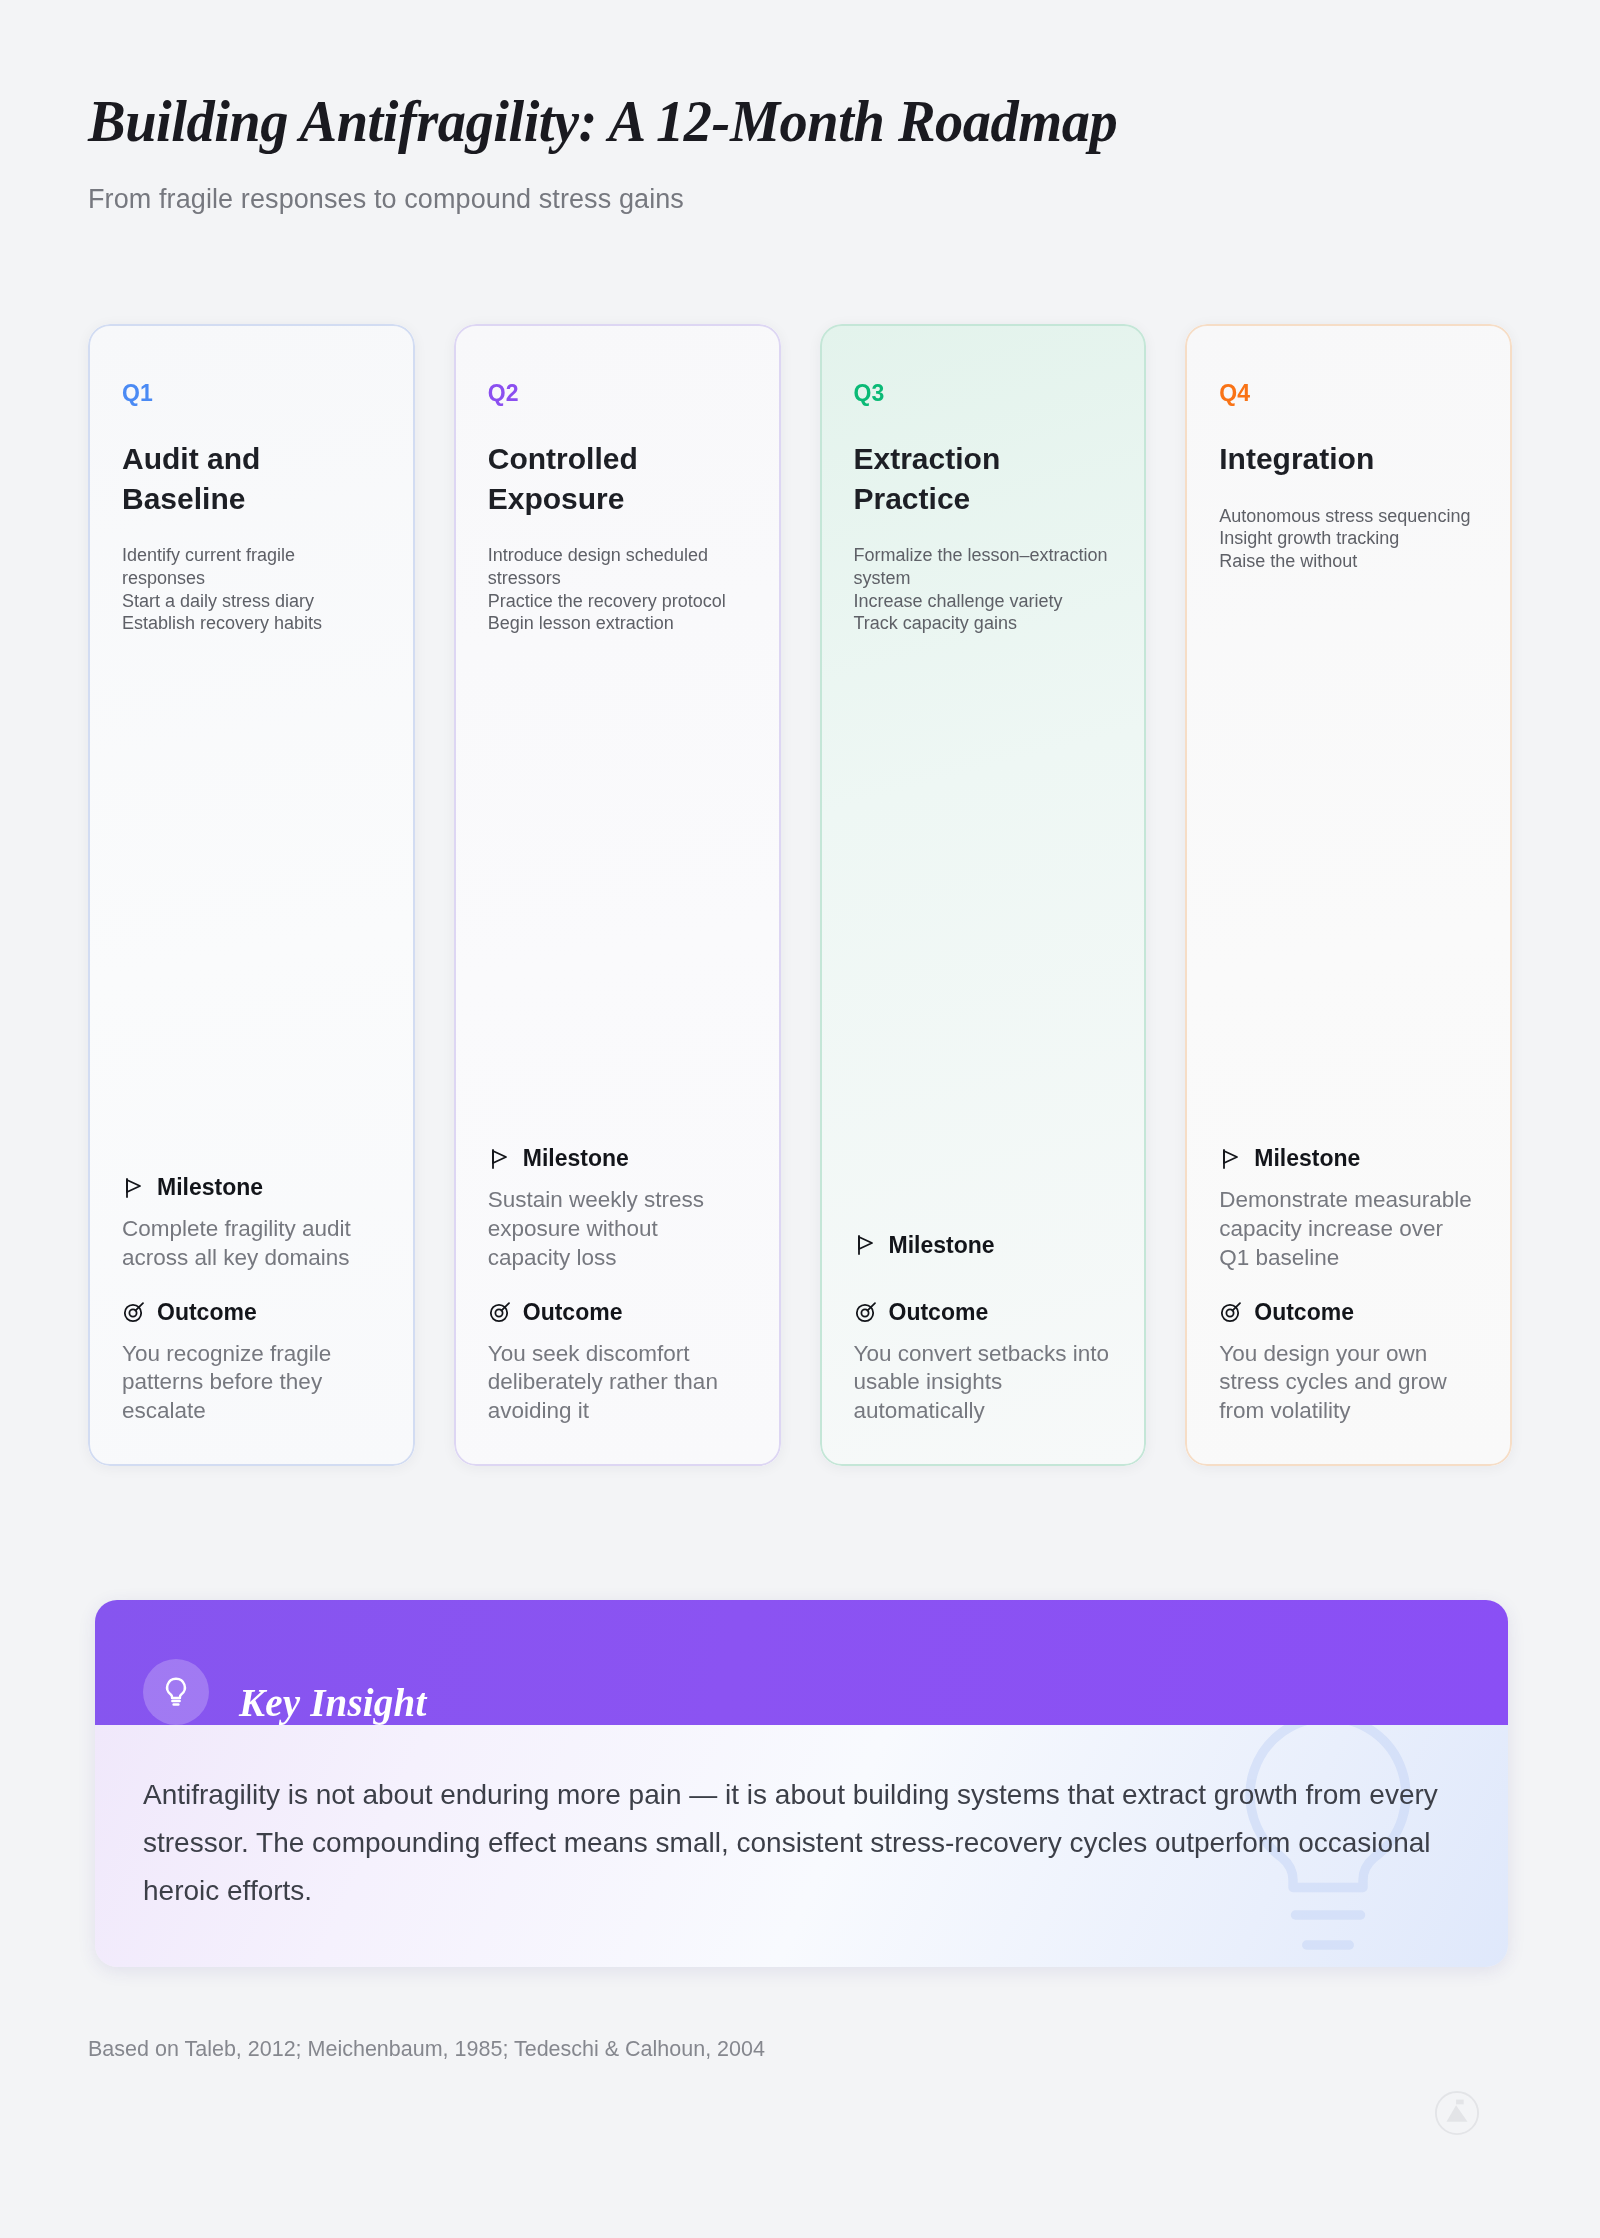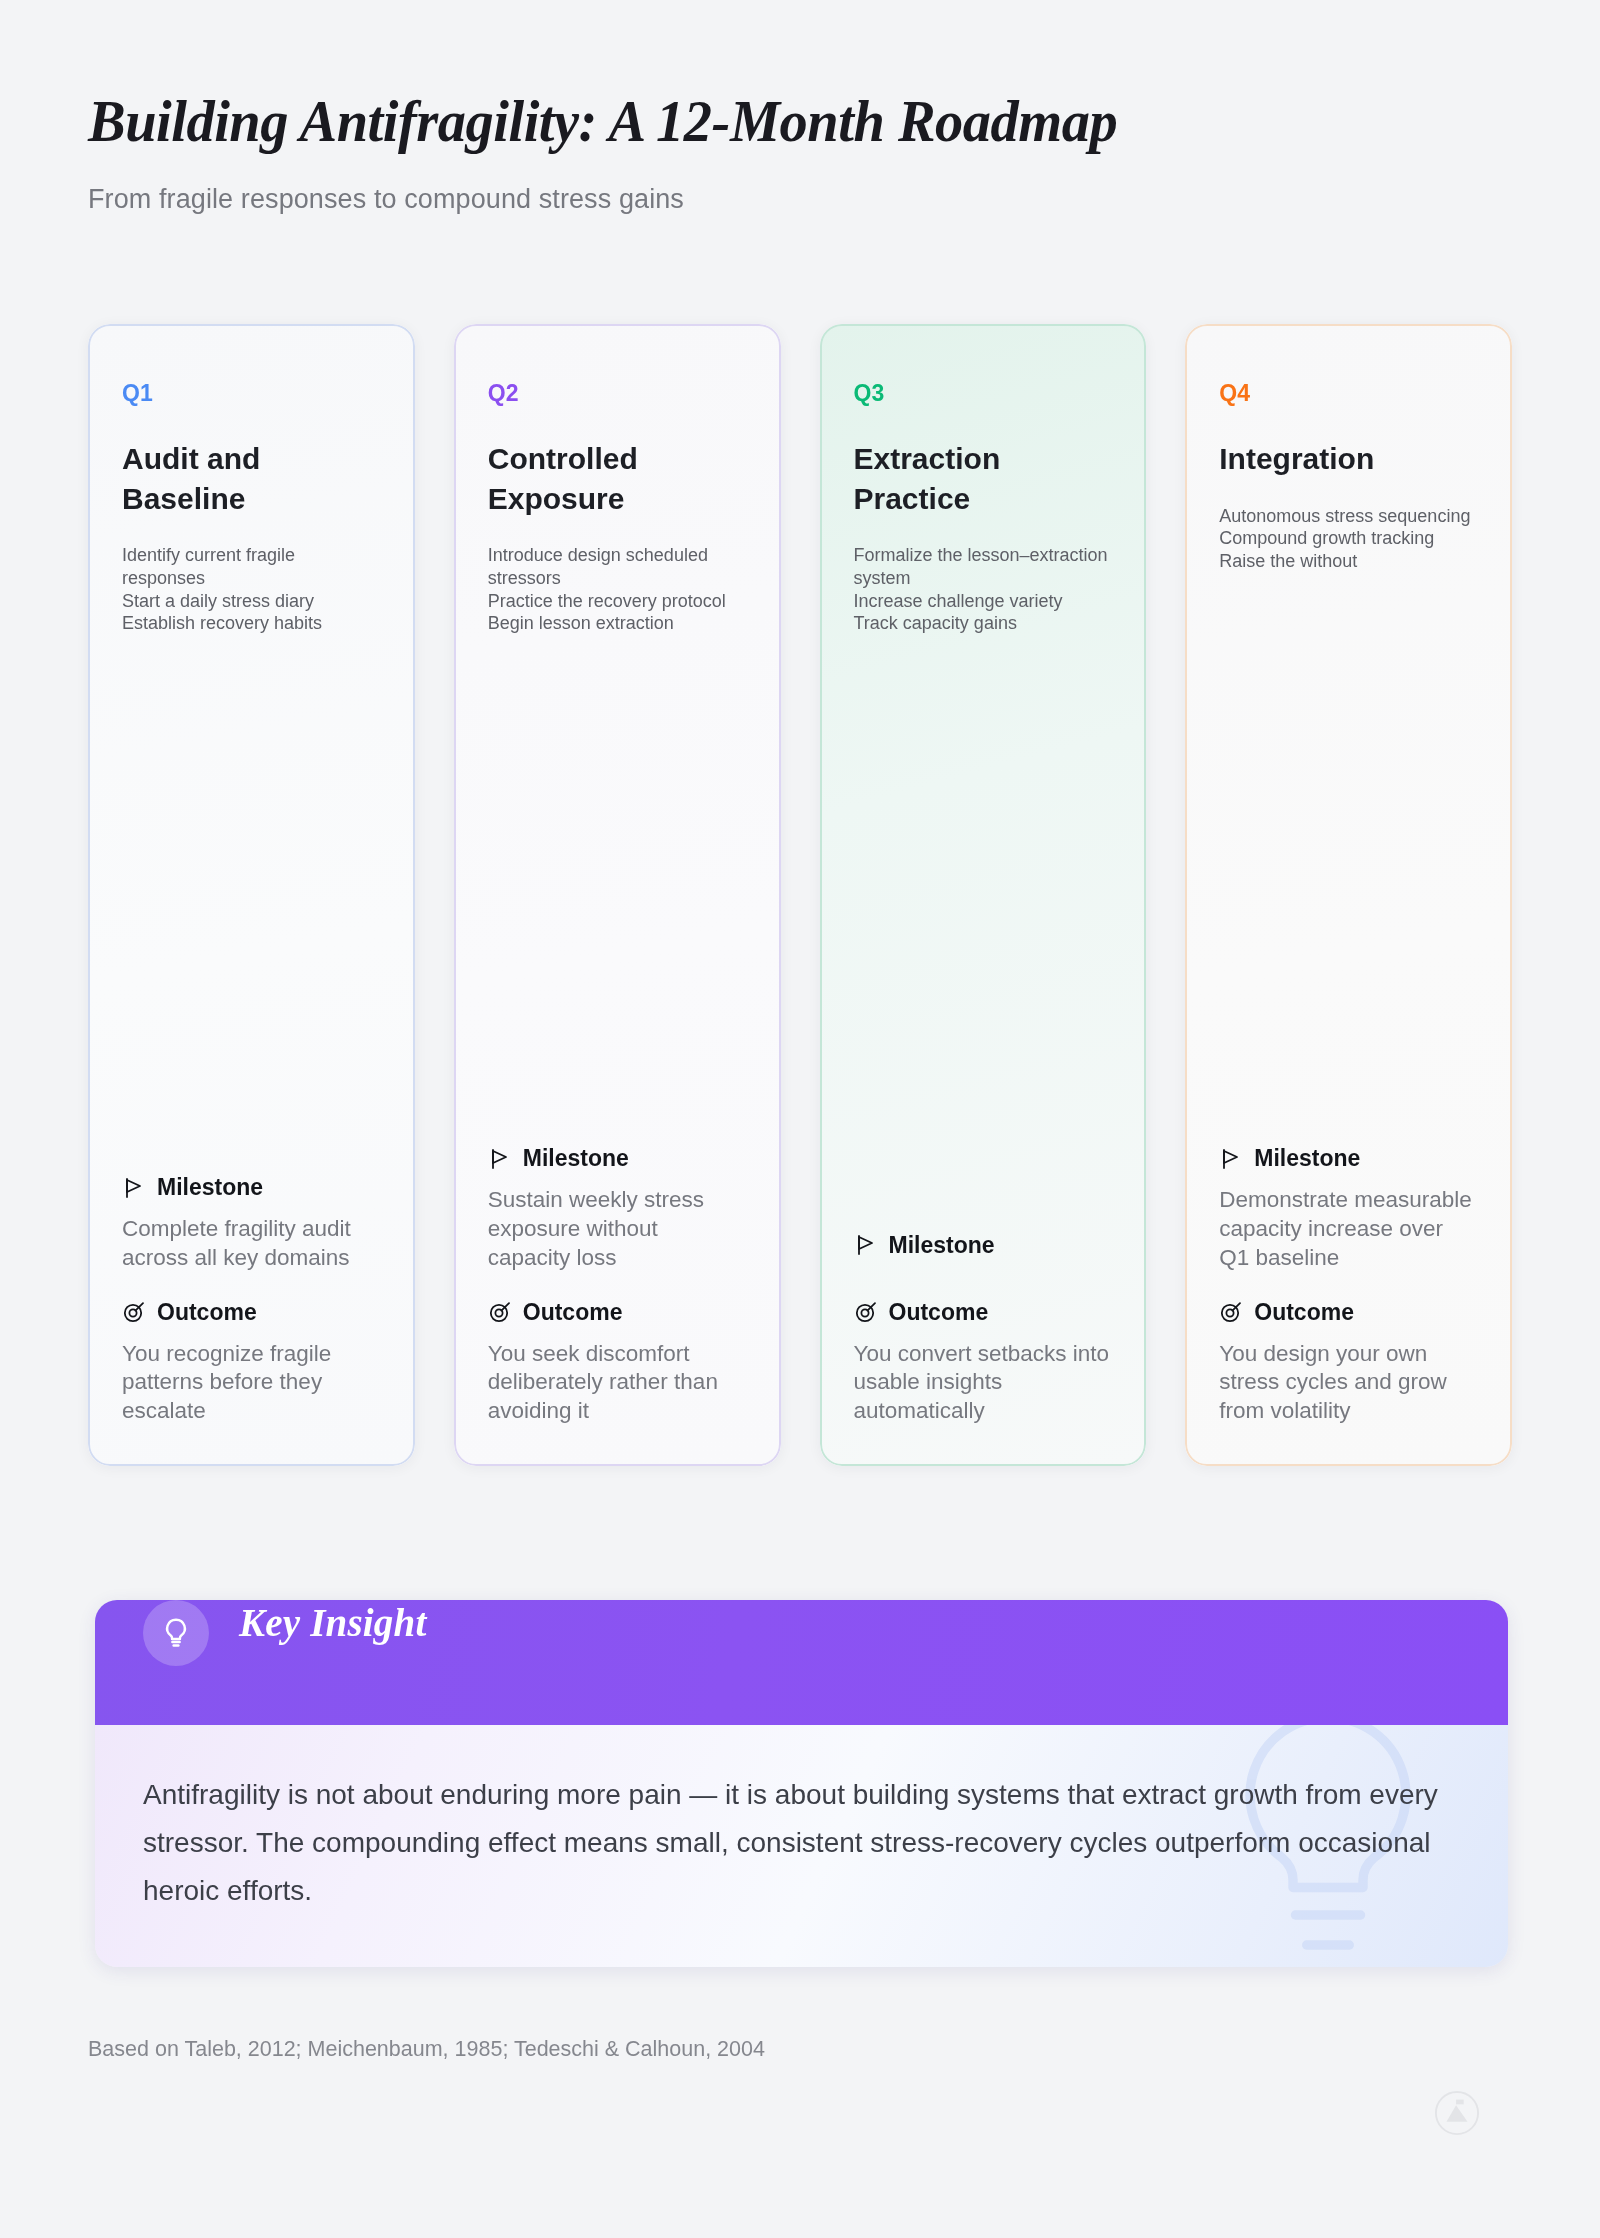--- a/index.html
+++ b/index.html
@@ -113,21 +113,21 @@
     top: 1600px; left: 95px;
     width: 1413px;
     border-radius: 22px;
     overflow: hidden;
     box-shadow: 0 4px 18px rgba(60,50,140,0.10);
   }
   .insight-head {
     height: 125px;
     background: linear-gradient(100deg,#8655ef 0%,#8b53f2 45%,#8a4ff5 100%);
     display: flex;
-    align-items: flex-start;
+    align-items: flex-end;
     padding-left: 48px;
     gap: 30px;
   }
   .bulb-circle {
     width: 66px; height: 66px;
     border-radius: 50%;
     background: rgba(255,255,255,0.22);
     display: flex; align-items: center; justify-content: center;
   }
   .bulb-circle svg { width: 34px; height: 34px; }
@@ -283,21 +283,21 @@
         <span>Outcome</span>
       </div>
       <div class="sec-body">You convert setbacks into usable insights automatically</div>
     </div>
 
     <div class="card q4">
       <div class="q-label" style="color:#f97316">Q4</div>
       <div class="card-title">Integration</div>
       <div class="items">
         <div class="item">Autonomous stress sequencing</div>
-        <div class="item">Compound growth tracking</div>
+        <div class="item">Insight growth tracking</div>
         <div class="item">Raise the without</div>
       </div>
       <div class="spacer"></div>
       <div class="sec-head">
         <span class="ico">
           <svg viewBox="0 0 24 24" fill="none" stroke="#13151a" stroke-width="1.8" stroke-linejoin="round" stroke-linecap="round">
             <path d="M5 3 v18"></path>
               <path d="M5 4 L18 10 L5 16 Z" fill="none"></path>
           </svg>
         </span>

